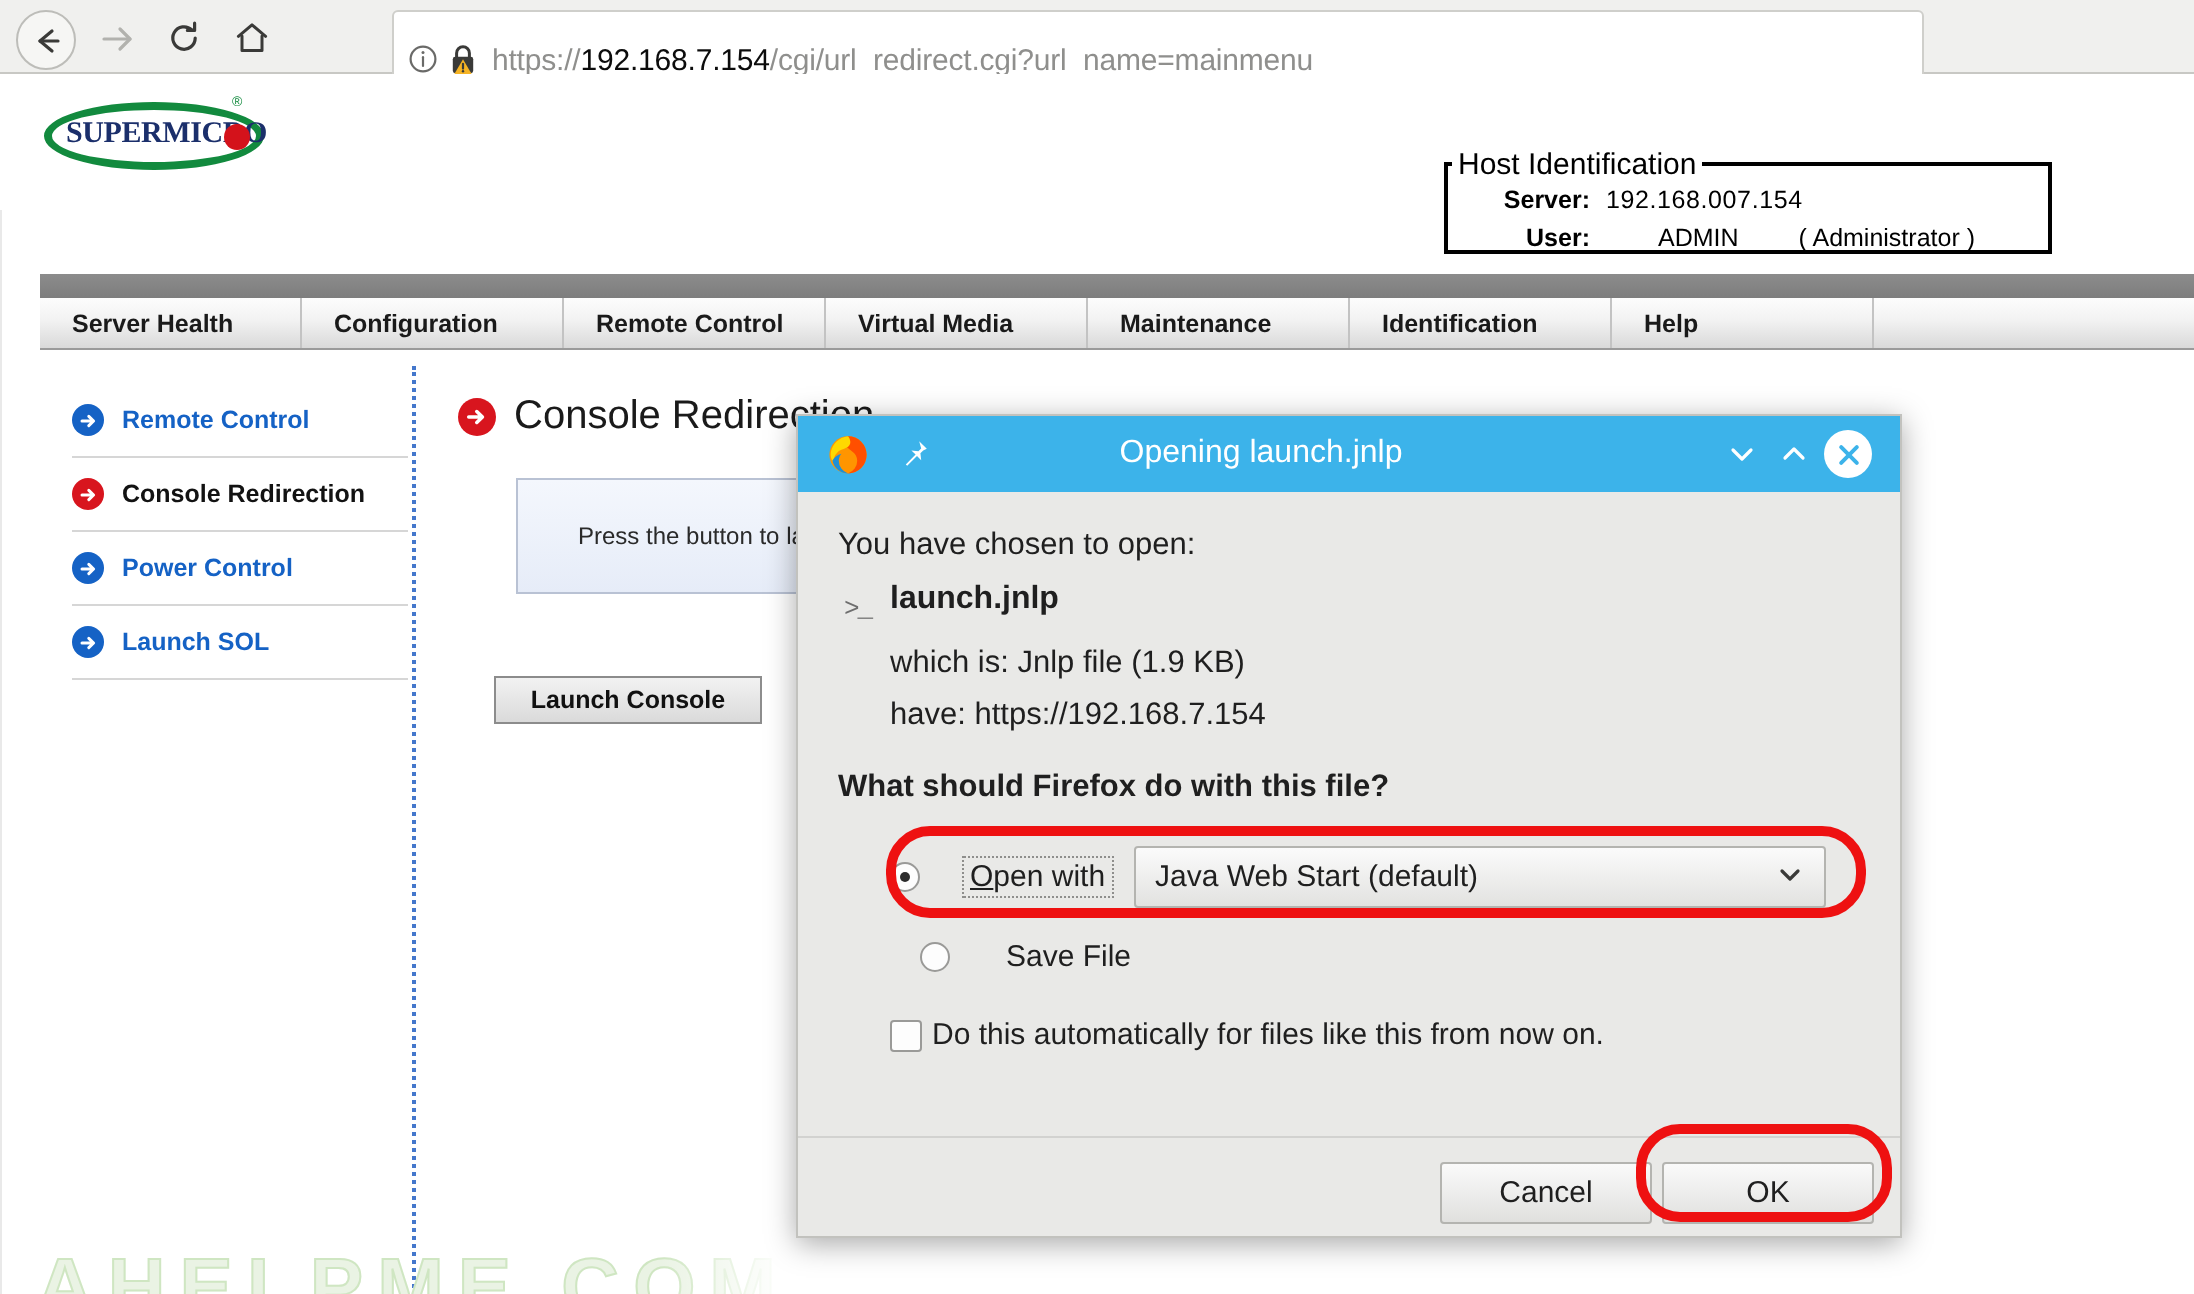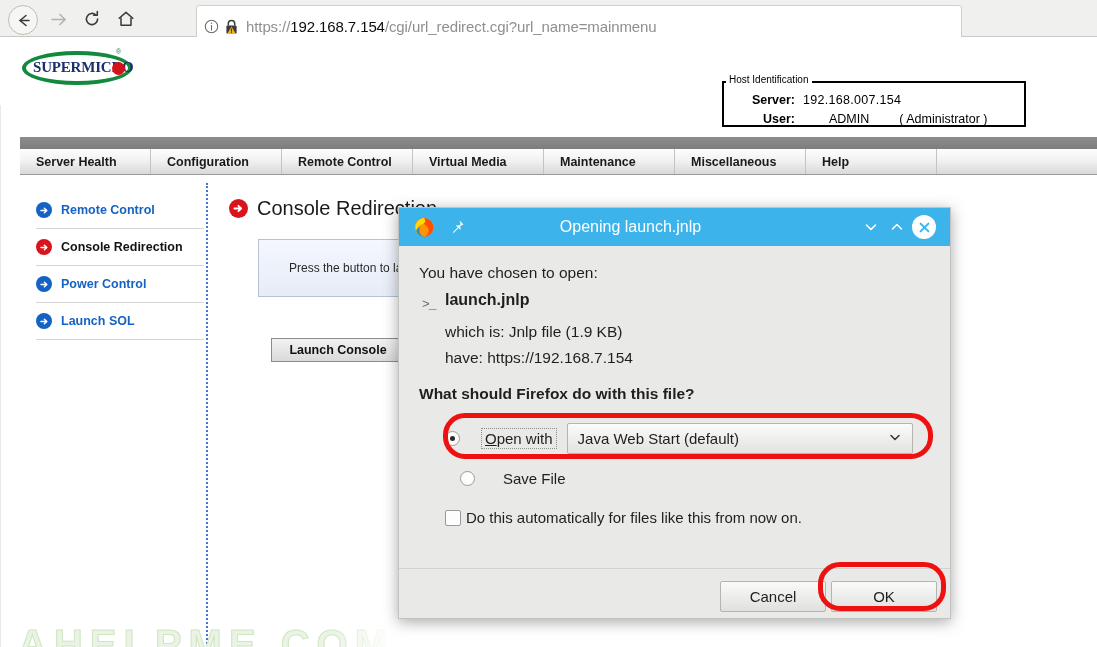--- a/index.html
+++ b/index.html
@@ -23,21 +23,21 @@
   }
   #nav-back{left:8px;border-radius:50%;border:1px solid #bdbdb9;background:#f6f6f4;}
   #nav-forward{left:44px;color:#b2b2ae;}
   #nav-reload{left:78px;}
   #nav-home{left:112px;}
   .nav-btn svg{display:block;}
 
   #urlbar{
     position:absolute;left:196px;top:5px;width:766px;height:43px;
     background:#ffffff;border:1px solid #cfcfcb;border-radius:3px;
-    box-sizing:border-box;display:flex;align-items:center;padding:0 7px;
+    box-sizing:border-box;display:flex;align-items:flex-start;padding:16px 7px;
   }
   #identity-icon{width:15px;height:15px;margin-right:5px;flex:none;color:#6a6a68;}
   #lock-warning-icon{width:15px;height:16px;margin-right:7px;flex:none;}
   #url-text{
     font-size:15px;color:#8f8f8d;white-space:nowrap;letter-spacing:-0.1px;
   }
   #url-text .host{color:#0c0c0c;font-weight:400;}
 
   
   #page{
@@ -74,21 +74,21 @@
   #smc-logo .reg{
     position:absolute;left:94px;top:3px;font-size:7px;color:#128a3e;
   }
 
   #host-id-box{
     position:absolute;left:722px;top:44px;width:304px;height:46px;
     border:2px solid #000000;box-sizing:border-box;background:#ffffff;
   }
   #host-id-legend{
     position:absolute;left:726px;top:37px;background:#ffffff;
-    padding:0 3px;font-size:10px;color:#000000;
+    padding:0 3px;font-size:15px;color:#000000;
     font-family:"Liberation Sans",sans-serif;
   }
   .host-row{position:absolute;font-size:12.5px;color:#000000;white-space:nowrap;}
   .host-label{font-weight:bold;}
   #host-row-server{left:735px;top:56px;}
   #host-row-server .host-label{display:inline-block;width:60px;text-align:right;}
   #host-row-server .host-val{margin-left:8px;letter-spacing:0.3px;}
   #host-row-user{left:735px;top:75px;}
   #host-row-user .host-label{display:inline-block;width:60px;text-align:right;}
   #host-row-user .host-val{margin-left:34px;}
@@ -148,21 +148,21 @@
     position:absolute;left:258px;top:202px;width:598px;height:58px;
     background:linear-gradient(to bottom,#f4f7fd,#e6ecf8);
     border:1px solid #b9c2d4;box-sizing:border-box;
     display:flex;align-items:center;
   }
   #info-panel-text{
     font-size:12px;color:#2a2a2a;margin-left:30px;white-space:nowrap;
   }
 
   #launch-console-btn{
-    position:absolute;left:271px;top:301px;width:134px;height:24px;
+    position:absolute;left:247px;top:301px;width:134px;height:24px;
     background:linear-gradient(to bottom,#f2f2f2,#dadada);
     border:1px solid #8c8c8c;box-sizing:border-box;
     display:flex;align-items:center;justify-content:center;
     font-size:12.5px;font-weight:bold;color:#111111;
   }
 
   
   #watermark{
     position:absolute;left:18px;top:585px;
     font-size:40px;font-weight:bold;letter-spacing:7px;
@@ -352,21 +352,21 @@
     </div>
   </div>
 
   <div id="gray-band"></div>
   <div id="menubar">
     <div class="menu-item">Server Health</div>
     <div class="menu-item">Configuration</div>
     <div class="menu-item">Remote Control</div>
     <div class="menu-item">Virtual Media</div>
     <div class="menu-item">Maintenance</div>
-    <div class="menu-item">Miscellaneous</div>
+    <div class="menu-item">Identification</div>
     <div class="menu-item">Help</div>
   </div>
 
   <div id="sidebar">
     <div class="side-item">
       <span class="arrow-icon blue">
         <svg width="11" height="11" viewBox="0 0 11 11">
             <path d="M2 5.5 H7.2 M5.4 3.2 L7.8 5.5 L5.4 7.8" fill="none" stroke="#ffffff" stroke-width="1.5" stroke-linecap="round" stroke-linejoin="round"></path>
           </svg>
       </span>

